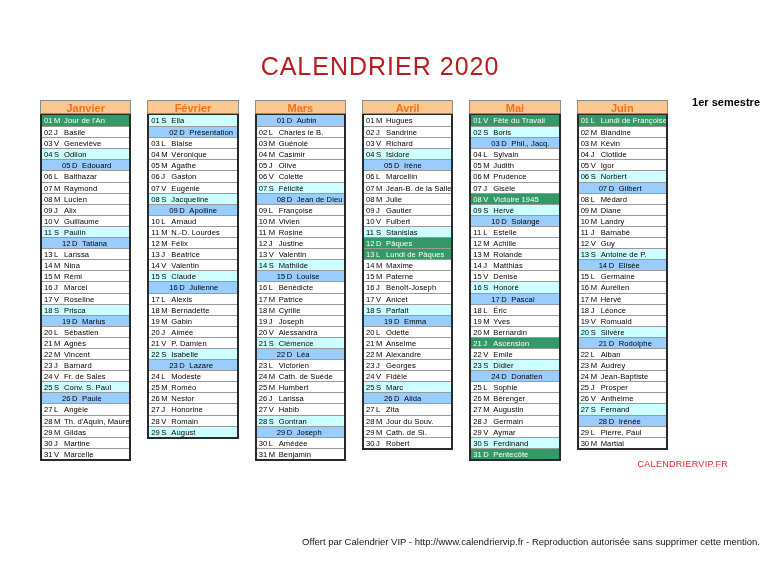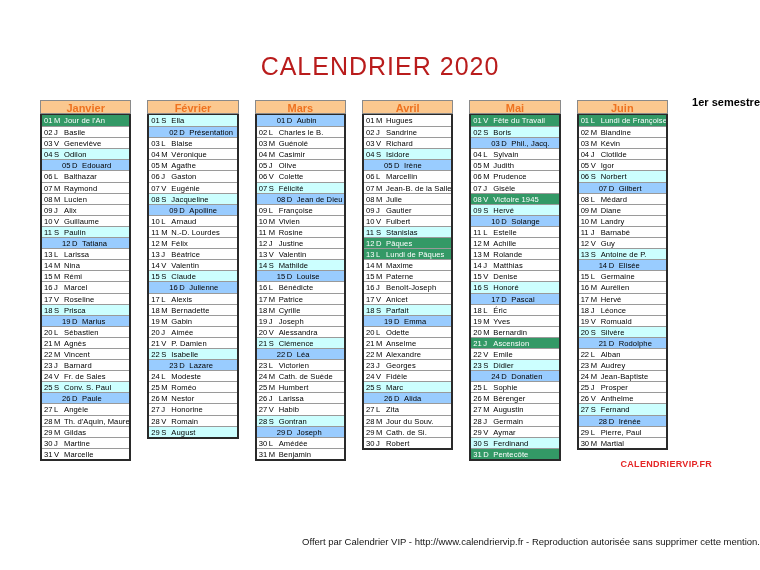--- a/index.html
+++ b/index.html
@@ -37,22 +37,22 @@
     background:#ffffff;color:#000;
   }
   .day-row:first-child{border-top:none;}
   .day-row .dn{display:inline-block;width:10px;}
   .day-row .dw{display:inline-block;width:10px;text-align:left;}
   .day-row .lbl{letter-spacing:0.1px;}
   .day-row.sat{background:var(--sat-bg,#ccffff);}
   .day-row.sun{background:var(--sun-bg,#99ccff);padding-left:20px;}
   .day-row.holiday{background:var(--holiday-bg,#339966);color:#ffffff;}
   .brand{
-    position:absolute;top:459px;right:48px;
-    font-size:9px;font-weight:bold;color:var(--brand-red,#e52525);
+    position:absolute;top:459px;right:32px;
+    font-size:9px;font-weight:normal;color:var(--brand-red,#e52525);
     letter-spacing:0.3px;
   }
   .footer{
     position:absolute;left:0;width:100%;top:536px;
     text-align:right;font-size:9.5px;color:#161616;
   }
 </style>
 </head>
 <body>
 

